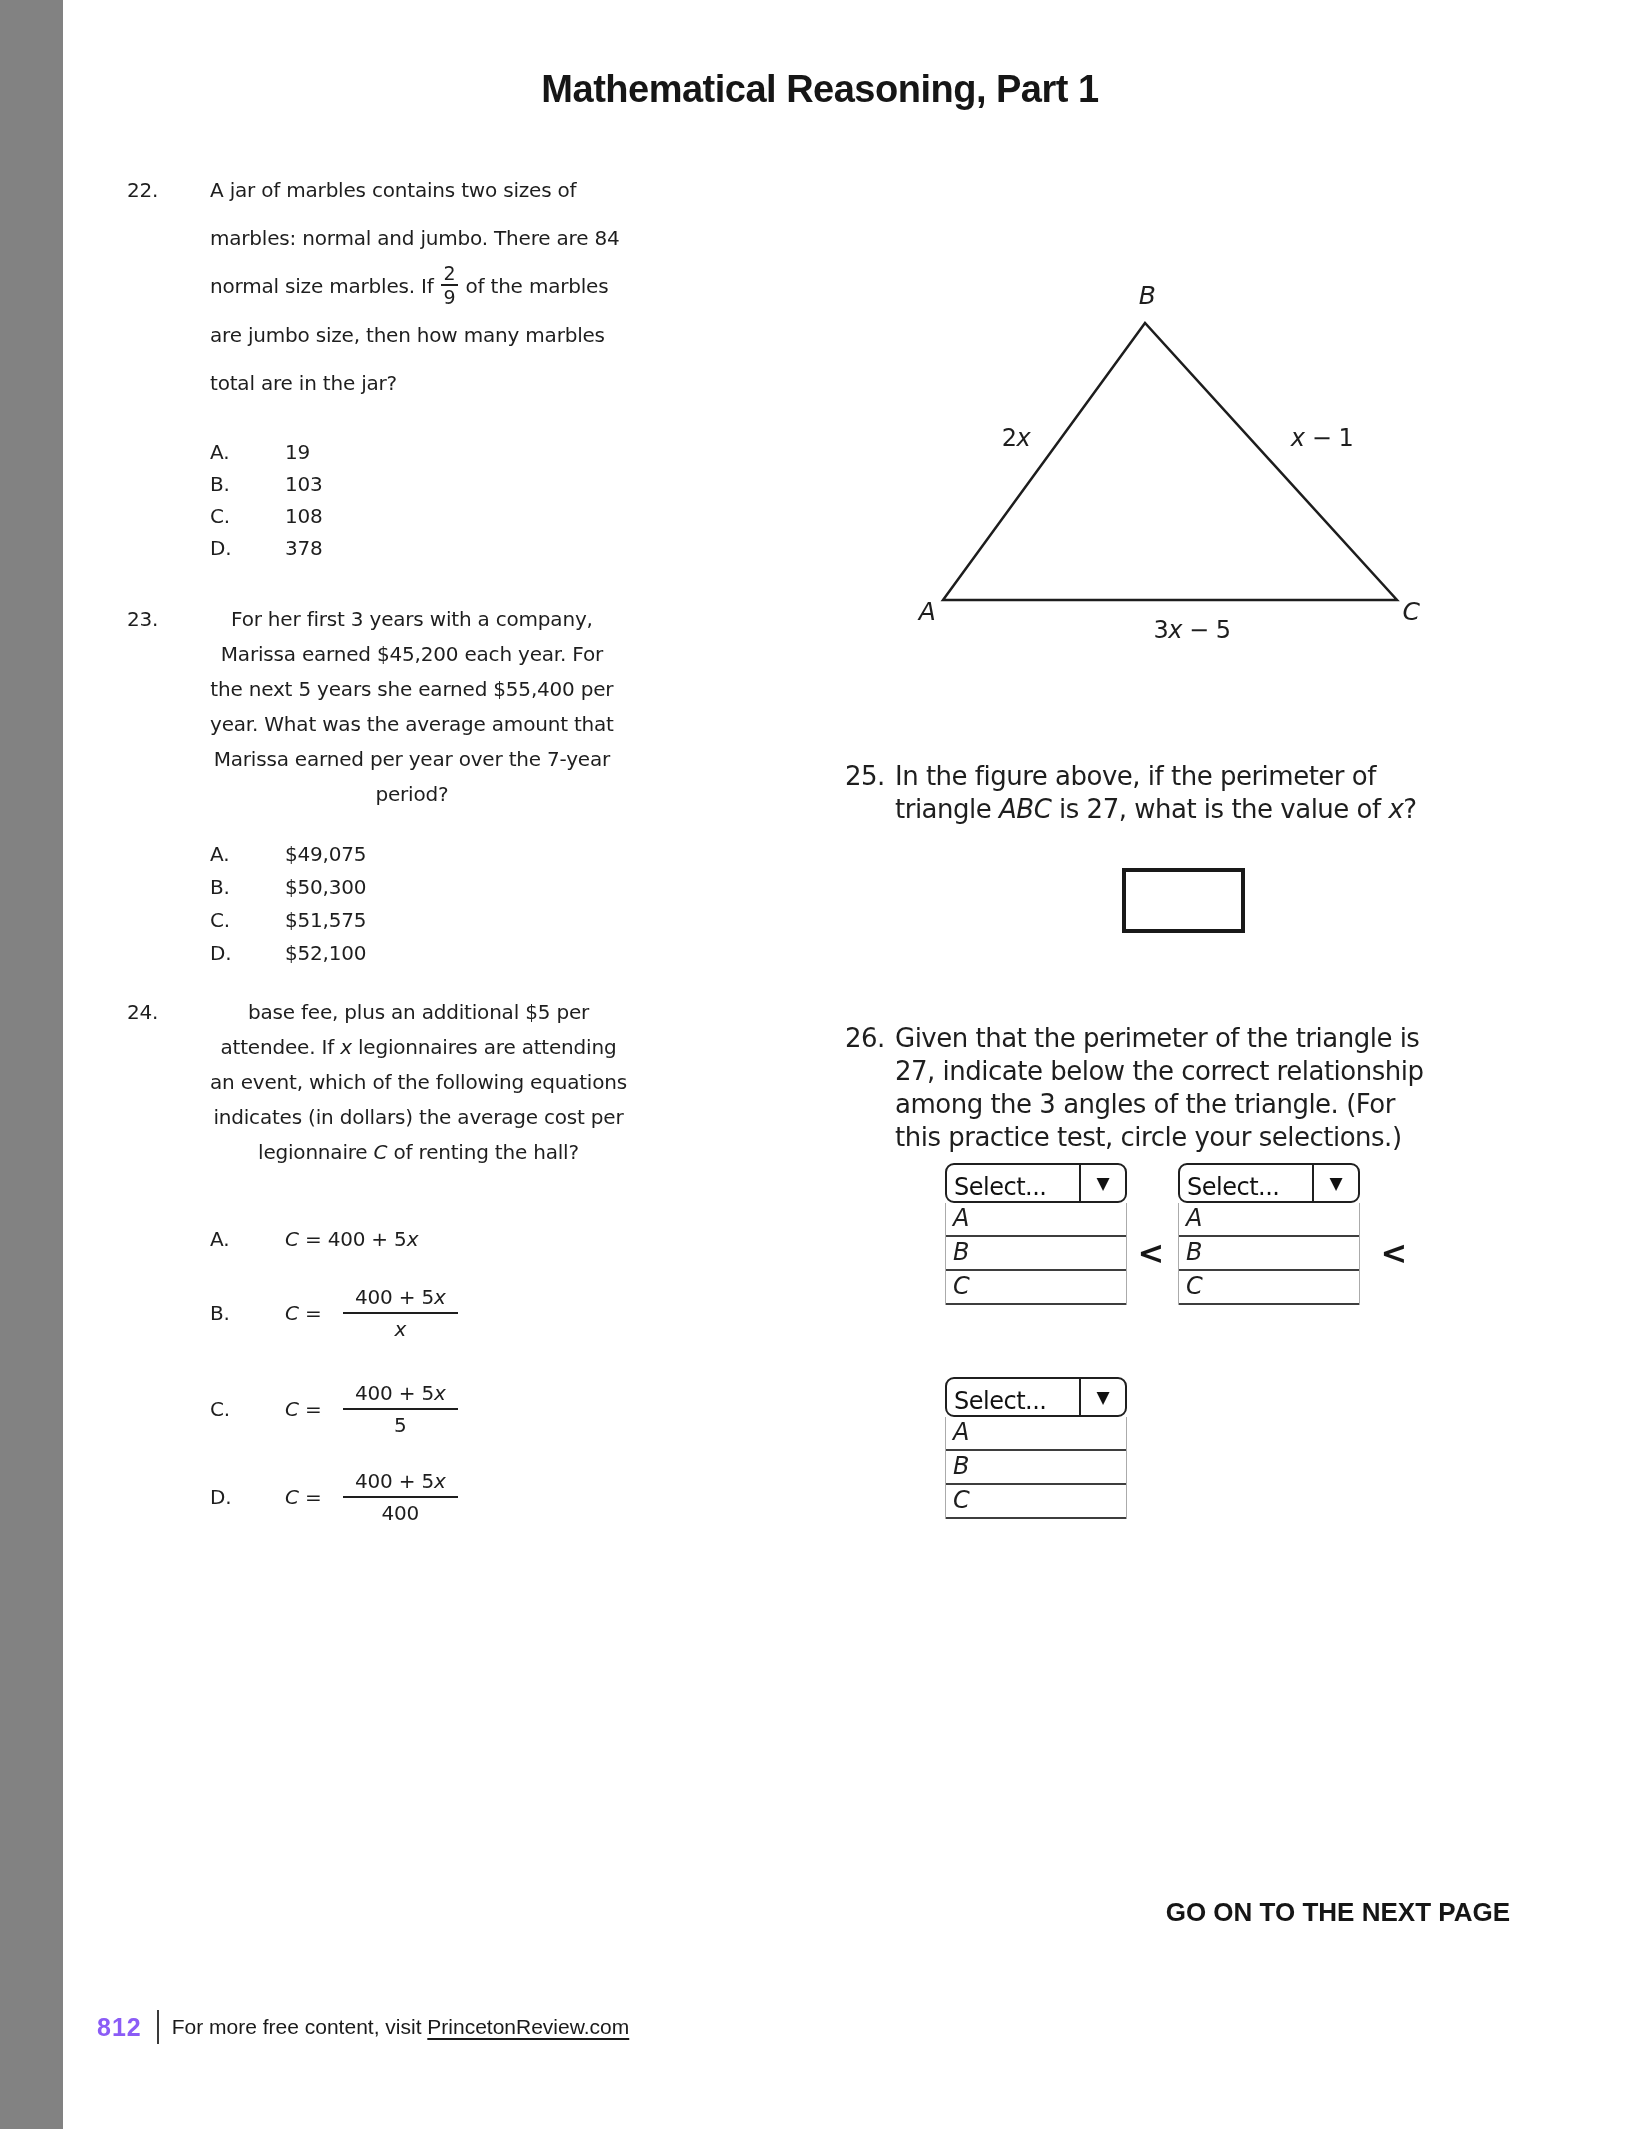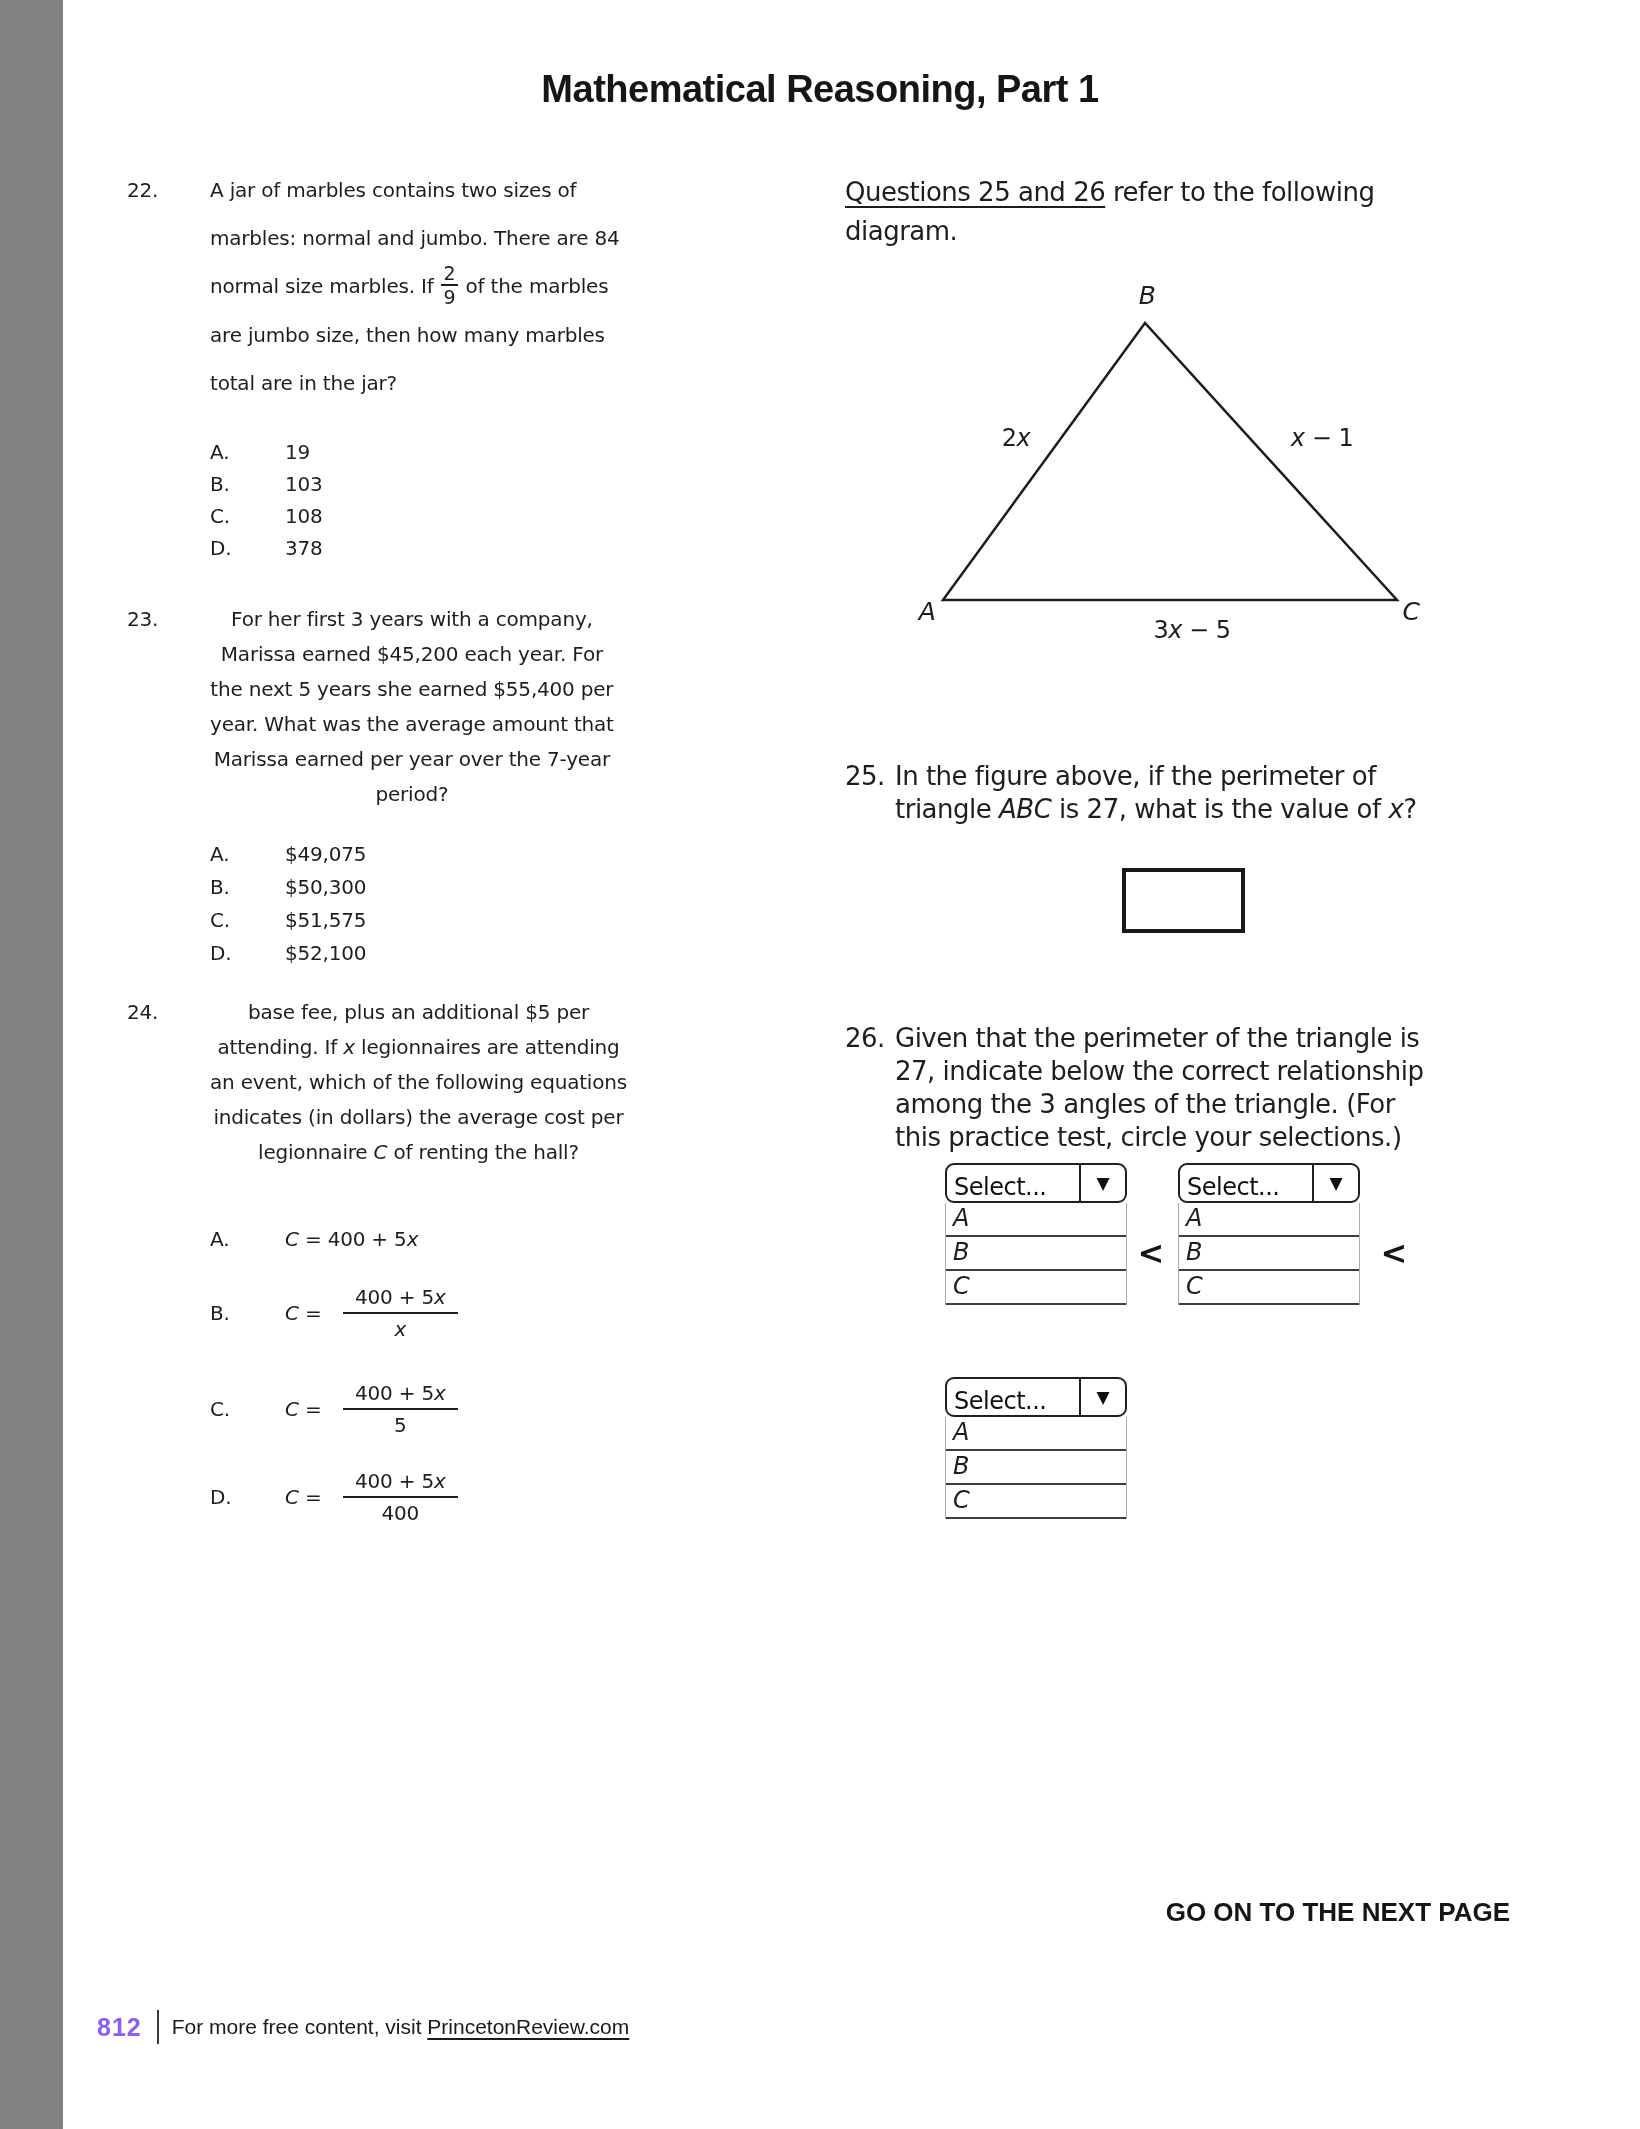--- a/index.html
+++ b/index.html
@@ -90,21 +90,21 @@
   <div class="abs ltext choices" style="left:210px;top:838px;">
     <div class="crow" style="line-height:33px;"><span class="cl">A.</span><span>$49,075</span></div>
     <div class="crow" style="line-height:33px;"><span class="cl">B.</span><span>$50,300</span></div>
     <div class="crow" style="line-height:33px;"><span class="cl">C.</span><span>$51,575</span></div>
     <div class="crow" style="line-height:33px;"><span class="cl">D.</span><span>$52,100</span></div>
   </div>
 
   <div class="abs lnum" style="left:127px;top:995px;line-height:35px;">24.</div>
   <div class="abs ltext lh35" style="left:210px;top:995px;">
     <div class="ln"><span>base fee, plus an additional $5 per</span></div>
-    <div class="ln"><span>attending. If </span><span style="font-style: italic;">x</span><span> legionnaires are attending</span></div>
+    <div class="ln"><span>attendee. If </span><span style="font-style: italic;">x</span><span> legionnaires are attending</span></div>
     <div class="ln"><span>an event, which of the following equations</span></div>
     <div class="ln"><span>indicates (in dollars) the average cost per</span></div>
     <div class="ln"><span>legionnaire </span><span style="font-style: italic;">C</span><span> of renting the hall?</span></div>
   </div>
   <div class="abs ltext" style="left:210px;top:1222px;line-height:35px;white-space:nowrap;">
     <span class="cl" style="display:inline-block;width:75px;">A.</span><span><span style="font-style: italic;">C</span><span> = 400 + 5</span><span style="font-style: italic;">x</span></span>
   </div>
   <div class="abs eqrow" style="left:210px;top:1280px;height:66px;">
     <span class="cl">B.</span>
     <span class="lead"><span style="font-style: italic;">C</span><span> =</span></span>
@@ -123,24 +123,20 @@
   </div>
   <div class="abs eqrow" style="left:210px;top:1464px;height:66px;">
     <span class="cl">D.</span>
     <span class="lead"><span style="font-style: italic;">C</span><span> =</span></span>
     <span class="frac">
         <span class="fn" style="display:block;"><span>400 + 5</span><span style="font-style: italic;">x</span></span>
         <span class="fd" style="display:block;"><span>400</span></span>
       </span>
   </div>
 
-  <div class="abs rtext heading" style="left:845px;top:173px;">
-    <div class="ln"><span class="run-u">Questions 25 and 26</span><span> refer to the following</span></div>
-    <div class="ln">diagram.</div>
-  </div>
 
   <div class="abs" style="left:900px;top:275px;width:540px;height:390px;">
     <svg width="540" height="390" viewBox="0 0 540 390">
       <polygon points="245,48 43,325 497,325" fill="none" stroke="#1d1d1d" stroke-width="2.5"></polygon>
     </svg>
     <span class="abs dlabel" style="left:232px;top:6px;width:30px;text-align:center;">B</span>
     <span class="abs dlabel" style="left:12px;top:322px;width:30px;text-align:center;">A</span>
     <span class="abs dlabel" style="left:496px;top:322px;width:30px;text-align:center;">C</span>
     <span class="abs dside" style="left:86px;top:149px;width:60px;"><span>2</span><span style="font-style: italic;">x</span></span>
     <span class="abs dside" style="left:367px;top:149px;width:110px;"><span style="font-style: italic;">x</span><span> − 1</span></span>

